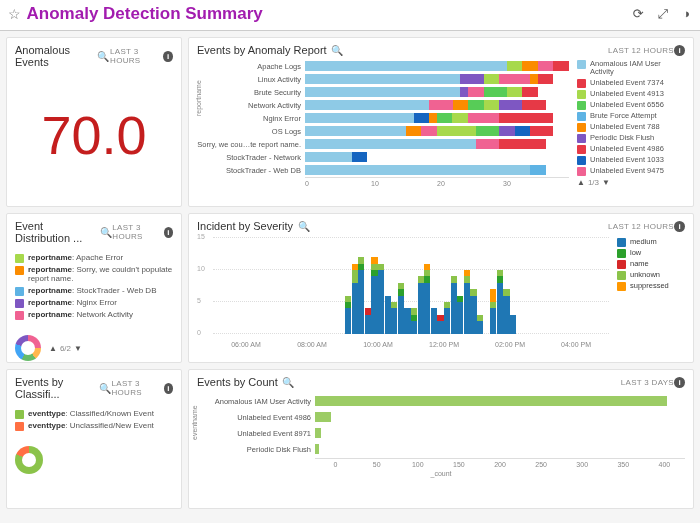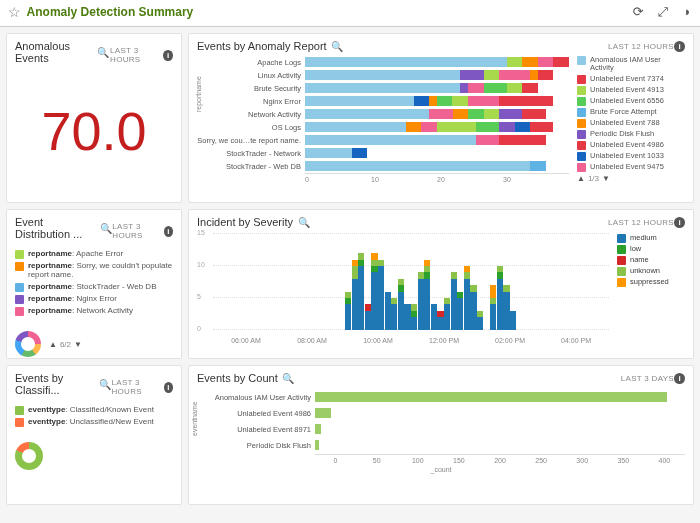--- a/index.html
+++ b/index.html
@@ -12,36 +12,36 @@
     width: 700px;
   }
   
   .hdr {
     display: flex; align-items: center; justify-content: space-between;
     background: #fff; border-bottom: 1px solid #ccc;
     padding: 4px 10px 6px 8px;
   }
   .hdr-left { display: flex; align-items: center; gap: 6px; }
   .star { color: #777; font-size: 14px; }
-  .hdr h1 { margin: 0; font-size: 12px; font-weight: 700; color: #4d7c0f; }
+  .hdr h1 { margin: 0; font-size: 17px; font-weight: 700; color: #a21caf; }
   .hdr-right { display: flex; gap: 14px; color: #555; font-size: 13px; }
   .hdr-right span { cursor: pointer; }
 
   
   .grid {
     display: grid;
     grid-template-columns: 176px 1fr;
     gap: 6px; padding: 6px;
   }
   .panel {
     background: #fff; border: 1px solid #e2e2e2; border-radius: 2px;
     position: relative; overflow: hidden;
   }
   .panel-hd {
-    display: flex; align-items: flex-end; justify-content: space-between;
+    display: flex; align-items: center; justify-content: space-between;
     padding: 6px 8px 4px 8px; color: #333;
   }
   .panel-hd-left { display: flex; align-items: center; gap: 5px; }
   .panel-title { font-size: 11px; font-weight: 400; color: #333; }
   .mag { color: #888; font-size: 10px; }
   .panel-hd-right { display: flex; align-items: center; color: #888; font-size: 8px; }
   .time-label { letter-spacing: 0.3px; }
   .info-i {
     display: inline-flex; width: 11px; height: 11px; border-radius: 50%;
     background: #555; color: #fff; align-items: center; justify-content: center;
@@ -195,42 +195,42 @@
             <div class="sbar-track">
               <div class="sbar-seg" style="width: 58.8235%; background: rgb(142, 202, 230);"></div>
               <div class="sbar-seg" style="width: 2.94118%; background: rgb(126, 87, 194);"></div>
               <div class="sbar-seg" style="width: 5.88235%; background: rgb(240, 98, 146);"></div>
               <div class="sbar-seg" style="width: 8.82353%; background: rgb(87, 204, 87);"></div>
               <div class="sbar-seg" style="width: 5.88235%; background: rgb(167, 217, 76);"></div>
               <div class="sbar-seg" style="width: 5.88235%; background: rgb(230, 57, 70);"></div>
             </div>
           </div>
           <div class="sbar-row">
+            <div class="sbar-cat">Network Activity</div>
+            <div class="sbar-track">
+              <div class="sbar-seg" style="width: 47.0588%; background: rgb(142, 202, 230);"></div>
+              <div class="sbar-seg" style="width: 8.82353%; background: rgb(240, 98, 146);"></div>
+              <div class="sbar-seg" style="width: 5.88235%; background: rgb(251, 140, 0);"></div>
+              <div class="sbar-seg" style="width: 5.88235%; background: rgb(87, 204, 87);"></div>
+              <div class="sbar-seg" style="width: 5.88235%; background: rgb(167, 217, 76);"></div>
+              <div class="sbar-seg" style="width: 8.82353%; background: rgb(126, 87, 194);"></div>
+              <div class="sbar-seg" style="width: 8.82353%; background: rgb(230, 57, 70);"></div>
+            </div>
+          </div>
+          <div class="sbar-row">
             <div class="sbar-cat">Nginx Error</div>
             <div class="sbar-track">
               <div class="sbar-seg" style="width: 41.1765%; background: rgb(142, 202, 230);"></div>
               <div class="sbar-seg" style="width: 5.88235%; background: rgb(21, 101, 192);"></div>
               <div class="sbar-seg" style="width: 2.94118%; background: rgb(251, 140, 0);"></div>
               <div class="sbar-seg" style="width: 5.88235%; background: rgb(87, 204, 87);"></div>
               <div class="sbar-seg" style="width: 5.88235%; background: rgb(167, 217, 76);"></div>
               <div class="sbar-seg" style="width: 11.7647%; background: rgb(240, 98, 146);"></div>
               <div class="sbar-seg" style="width: 8.82353%; background: rgb(230, 57, 70);"></div>
               <div class="sbar-seg" style="width: 11.7647%; background: rgb(230, 57, 70);"></div>
-            </div>
-          </div>
-          <div class="sbar-row">
-            <div class="sbar-cat">Network Activity</div>
-            <div class="sbar-track">
-              <div class="sbar-seg" style="width: 47.0588%; background: rgb(142, 202, 230);"></div>
-              <div class="sbar-seg" style="width: 8.82353%; background: rgb(240, 98, 146);"></div>
-              <div class="sbar-seg" style="width: 5.88235%; background: rgb(251, 140, 0);"></div>
-              <div class="sbar-seg" style="width: 5.88235%; background: rgb(87, 204, 87);"></div>
-              <div class="sbar-seg" style="width: 5.88235%; background: rgb(167, 217, 76);"></div>
-              <div class="sbar-seg" style="width: 8.82353%; background: rgb(126, 87, 194);"></div>
-              <div class="sbar-seg" style="width: 8.82353%; background: rgb(230, 57, 70);"></div>
             </div>
           </div>
           <div class="sbar-row">
             <div class="sbar-cat">OS Logs</div>
             <div class="sbar-track">
               <div class="sbar-seg" style="width: 38.2353%; background: rgb(142, 202, 230);"></div>
               <div class="sbar-seg" style="width: 5.88235%; background: rgb(251, 140, 0);"></div>
               <div class="sbar-seg" style="width: 5.88235%; background: rgb(240, 98, 146);"></div>
               <div class="sbar-seg" style="width: 14.7059%; background: rgb(167, 217, 76);"></div>
               <div class="sbar-seg" style="width: 8.82353%; background: rgb(87, 204, 87);"></div>

